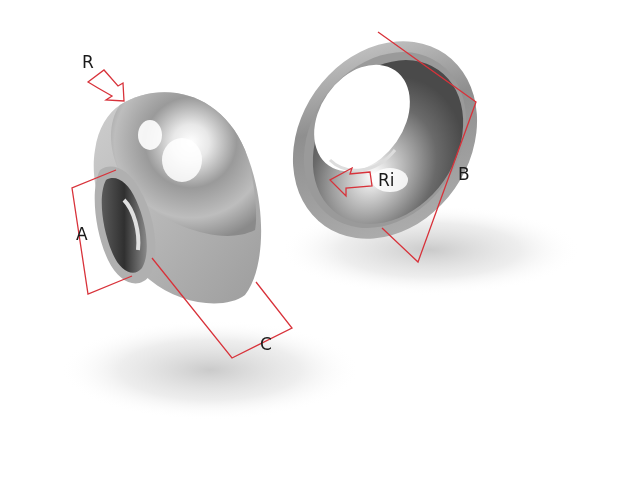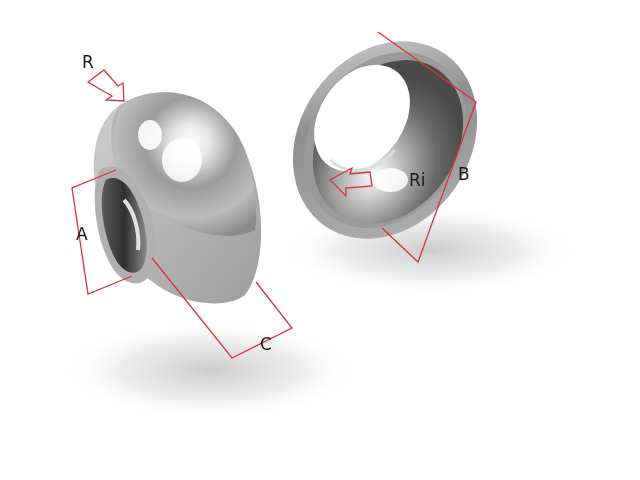--- a/index.html
+++ b/index.html
@@ -87,15 +87,15 @@
 
       <path d="M370,172 L350,174 L352,168 L330,180 L346,196 L346,188 L372,186 Z"></path>
 
       <path d="M378,32 L476,102 L418,262 L382,228"></path>
     </g>
   </svg>
 
   <span class="lbl" style="left:82px; top:54px;">R</span>
   <span class="lbl" style="left:76px; top:226px;">A</span>
   <span class="lbl" style="left:260px; top:336px;">C</span>
-  <span class="lbl" style="left:378px; top:172px;margin-left:31px;">Ri</span>
+  <span class="lbl" style="left:378px; top:172px;">Ri</span>
   <span class="lbl" style="left:458px; top:166px;">B</span>
 </div>
 
 </body></html>

